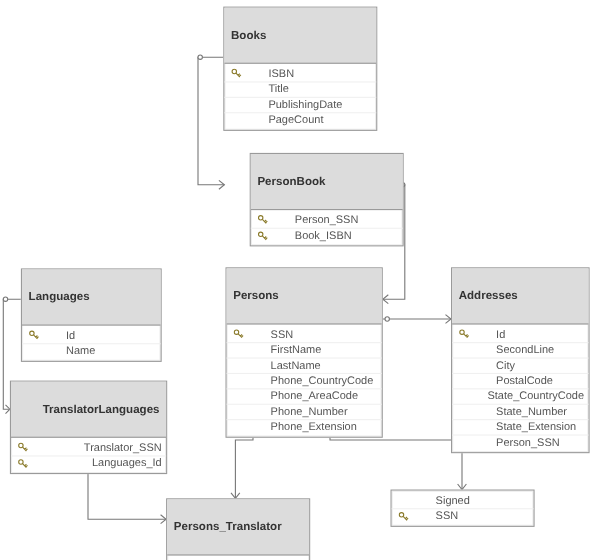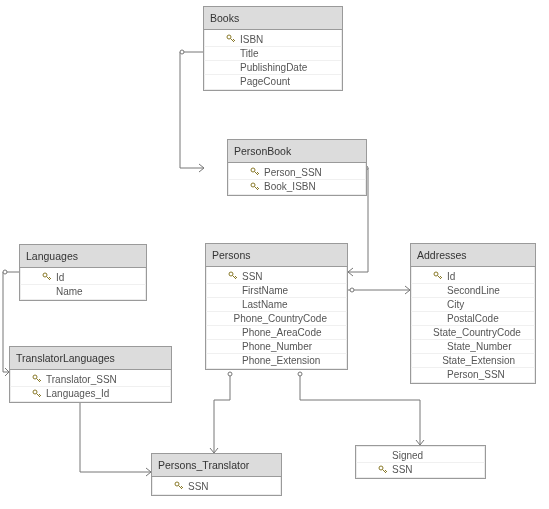--- a/index.html
+++ b/index.html
@@ -28,34 +28,35 @@
   }
   .table {
     position: absolute;
     border: 1px solid #9a9a9a;
     background: #fff;
     box-shadow: 0 0 0 1px #ececec inset;
   }
   .table-header {
     background: #dcdcdc;
     border-bottom: 1px solid #9a9a9a;
-    padding: 5px 6px;
-    font-weight: normal;
+    padding: 19px 6px;
+    font-weight: bold;
     color: #333;
     font-size: 10.5px;
   }
   .table-body {
     padding: 2px 0;
   }
   .row {
     display: flex;
     align-items: center;
-    padding: 1px 20px;
+    padding: 1px 4px;
     border-top: 1px solid #f0f0f0;
     min-height: 14px;
+    gap: 20px;
   }
   .row:first-child { border-top: none; }
   .key-col {
     width: 14px;
     display: inline-flex;
     justify-content: center;
     color: #6b6b3a;
     font-size: 9px;
   }
   .field-name {
@@ -256,21 +257,21 @@
           <div class="row">
             <span class="key-col"></span>
             <span class="field-name">State_Extension</span>
           </div>
           <div class="row">
             <span class="key-col"></span>
             <span class="field-name">Person_SSN</span>
           </div>
         </div>
       </div>
-      <div class="table" style="left: 9px; top: 346px; width: 163px;">
+      <div class="table" style="left: 9px; top: 346px; width: 143px; text-align: right;">
         <div class="table-header">TranslatorLanguages</div>
         <div class="table-body">
           <div class="row">
             <span class="key-col">
               <span class="key-icon">
                 <svg width="10" height="10" viewBox="0 0 10 10">
                   <circle cx="3" cy="3" r="2" fill="none" stroke="#8a7a2a" stroke-width="1"></circle>
                   <path d="M4.5 4.5 L8 8 M6.5 6.5 L8 5 M7.5 7.5 L9 6" stroke="#8a7a2a" stroke-width="1"></path>
                 </svg>
               </span>

